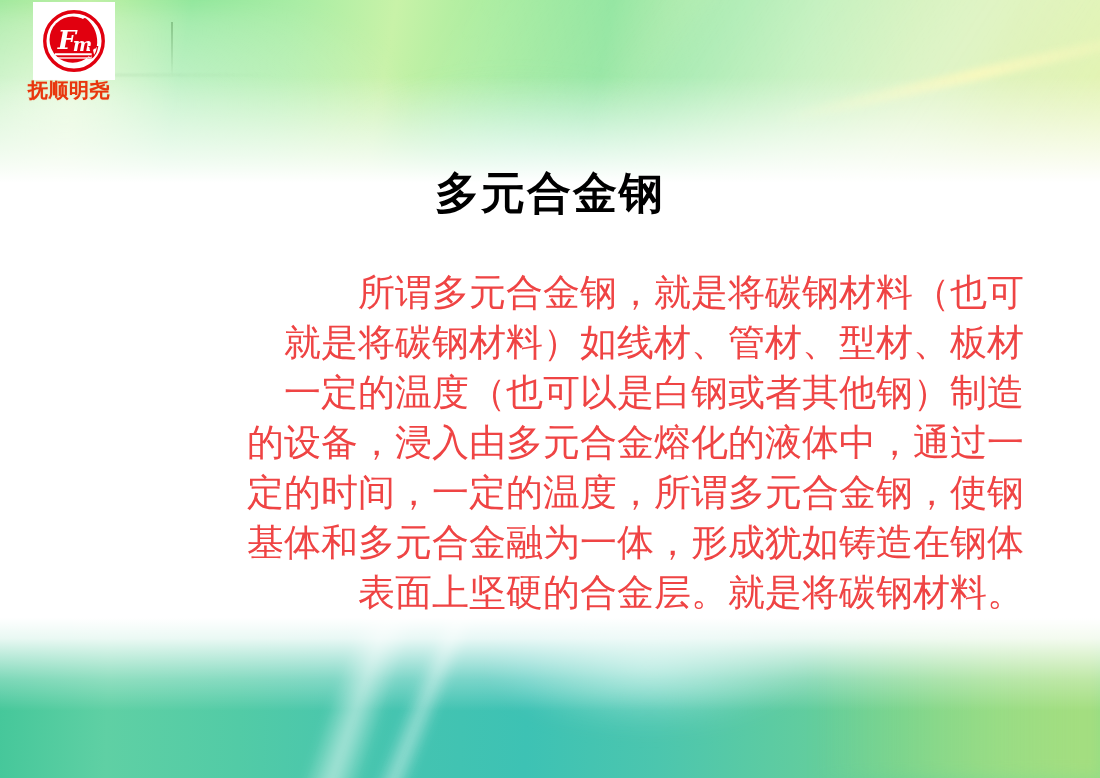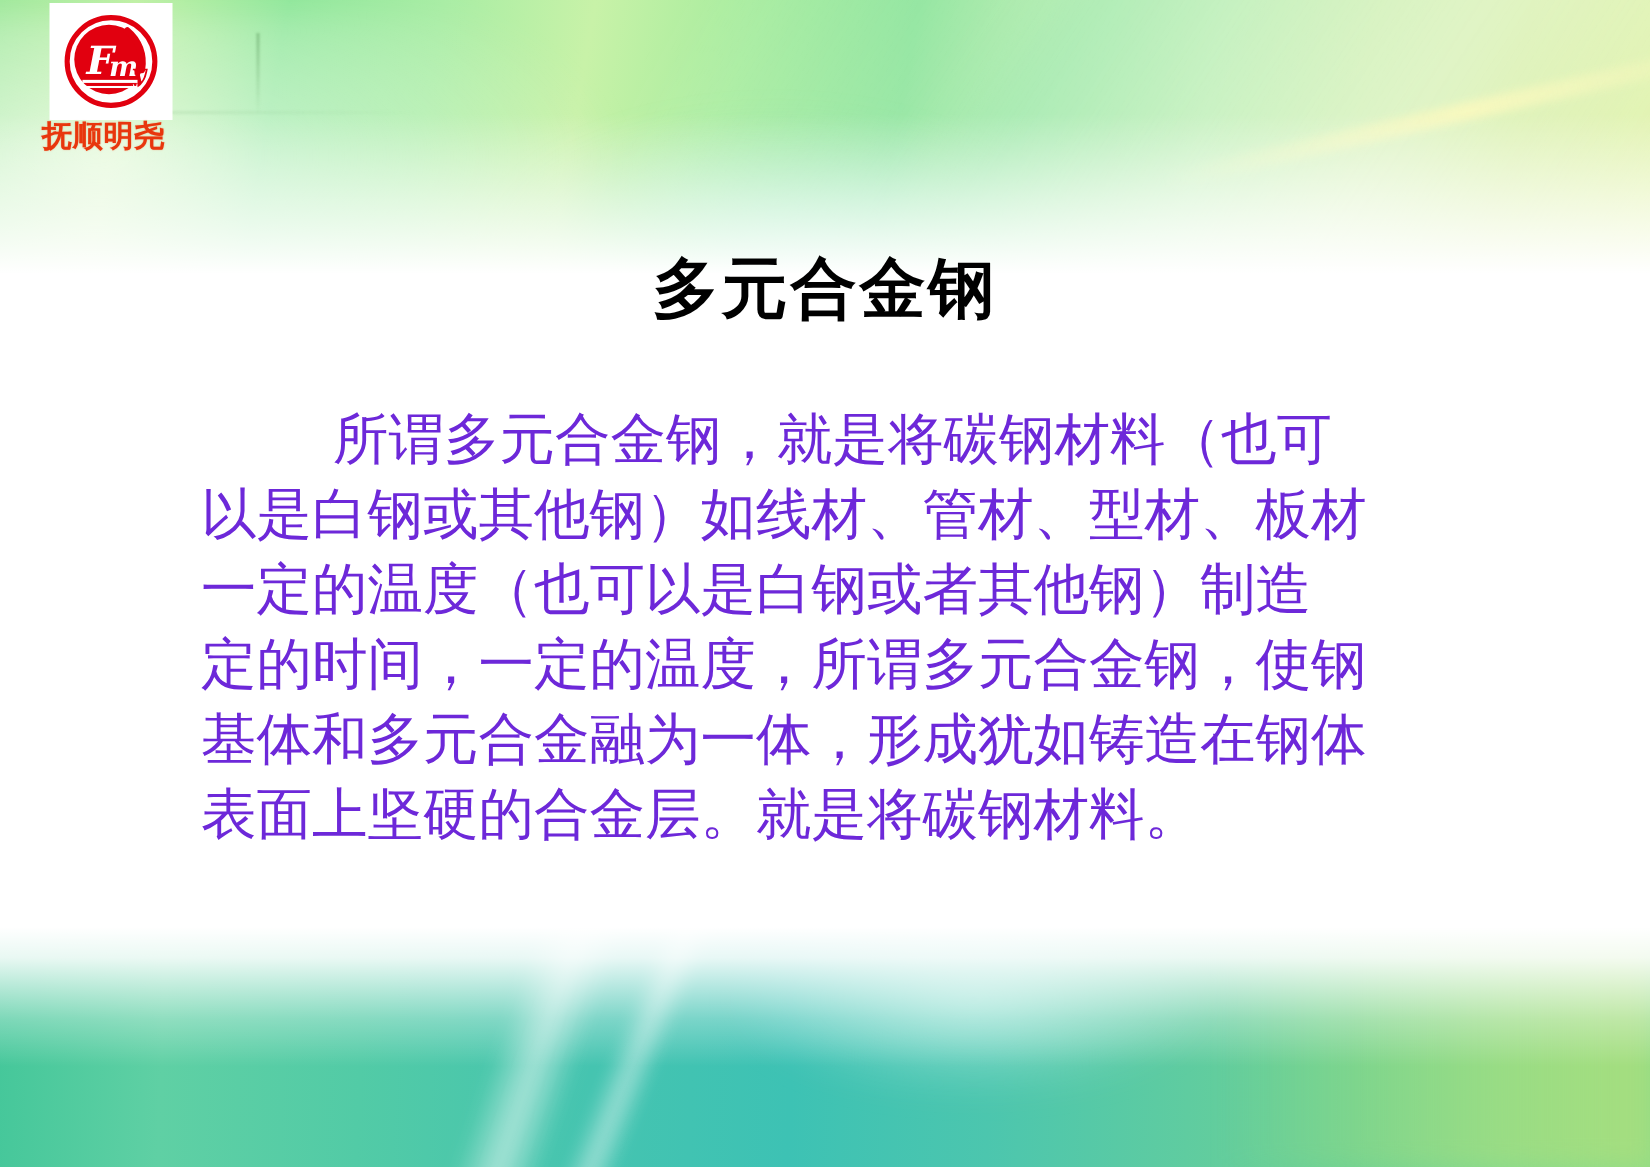--- a/index.html
+++ b/index.html
@@ -209,23 +209,24 @@
 
   .body-block {
     position:absolute;
     left:134px; top:268px;
     width:890px;
   }
   .body-line {
     font-family:"DejaVu Sans", sans-serif;
     font-size:37px;
     line-height:50px;
-    color:#6d28d9;
+    color:#ef4444;
     white-space:nowrap;
     letter-spacing:0px;
+    text-align:right;
   }
   .body-line.indent { padding-left:88px; }
 </style>
 </head>
 <body>
 
 <div id="slide">
 
   <div class="band-top">
     <div class="base"></div>
@@ -263,21 +264,22 @@
   </div>
 
   <div class="logo-caption">抚顺明尧</div>
 
   <div class="content">
 
     <div class="slide-title">多元合金钢</div>
 
     <div class="body-block">
       <div class="body-line indent">所谓多元合金钢，就是将碳钢材料（也可</div>
-      <div class="body-line">以是白钢或其他钢）如线材、管材、型材、板材</div>
+      <div class="body-line">就是将碳钢材料）如线材、管材、型材、板材</div>
       <div class="body-line">一定的温度（也可以是白钢或者其他钢）制造</div>
+      <div class="body-line">的设备，浸入由多元合金熔化的液体中，通过一</div>
       <div class="body-line">定的时间，一定的温度，所谓多元合金钢，使钢</div>
       <div class="body-line">基体和多元合金融为一体，形成犹如铸造在钢体</div>
       <div class="body-line">表面上坚硬的合金层。就是将碳钢材料。</div>
     </div>
 
   </div>
 </div>
 
 </body></html>

